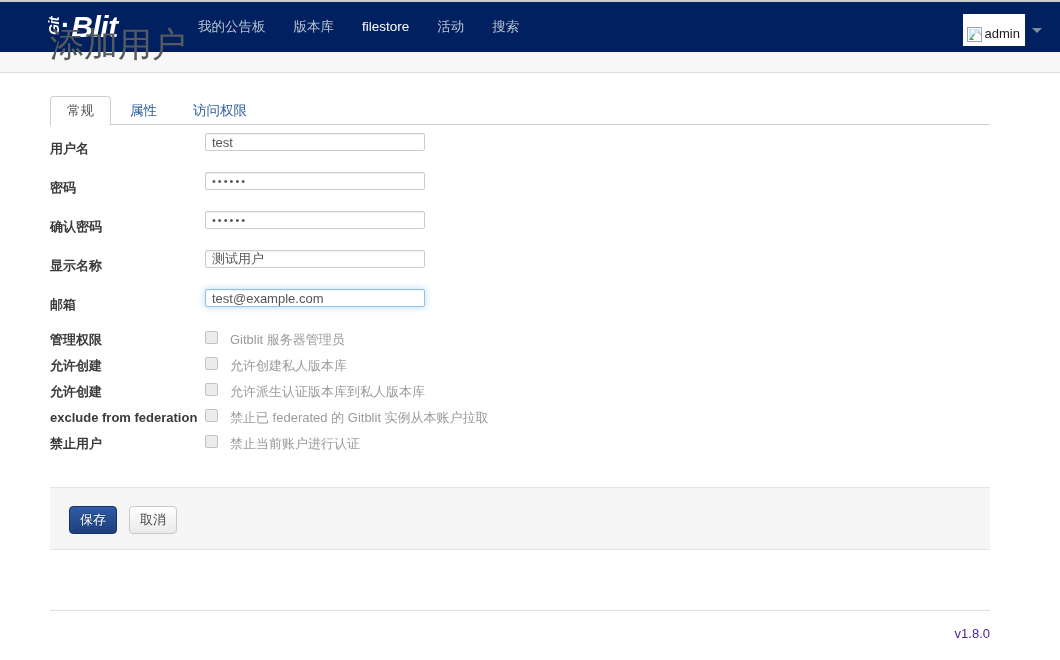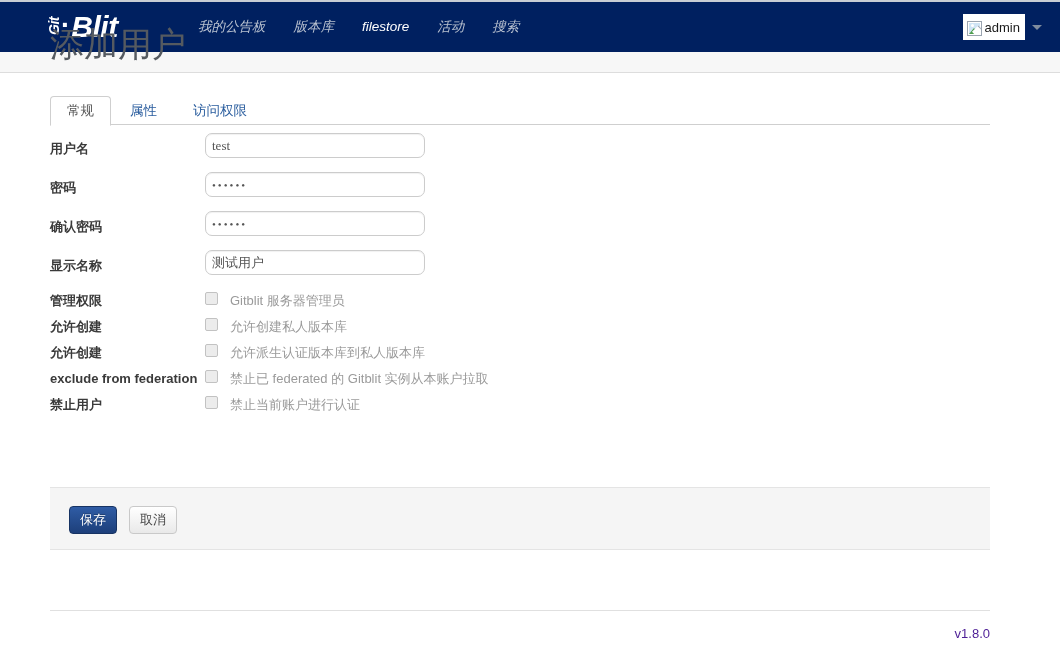--- a/index.html
+++ b/index.html
@@ -79,21 +79,21 @@
 
   .nav-links {
     position: absolute;
     left: 184px;
     top: 16px;
     display: flex;
     gap: 0px;
     list-style: none;
     margin: 0; padding: 0;
   }
-  .nav-links li { margin: 0; padding: 0; font-style: italic; }
+  .nav-links li { margin: 0; padding: 0; }
   .nav-links a {
     display: block;
     padding: 0 14px;
     font-size: 13.5px;
     line-height: 18px;
     color: #b9c2d0;
     text-decoration: none;
     white-space: nowrap;
   }
   .nav-links a.active { color: #ffffff; }
@@ -106,21 +106,21 @@
     display: flex;
     align-items: center;
     gap: 7px;
   }
   .user-chip {
     display: flex;
     align-items: center;
     gap: 3px;
     border: 1px solid #ffffff;
     background: #ffffff;
-    padding: 4px 4px 2px 3px;
+    padding: 10px 4px 2px 3px;
     height: 18px;
   }
   .broken-img {
     width: 15px;
     height: 15px;
     position: relative;
     flex: 0 0 auto;
     background: #ffffff;
     border: 1px solid #9aa4b0;
     box-sizing: border-box;
@@ -255,26 +255,26 @@
     color: #3a3a3a;
     line-height: 16px;
     white-space: nowrap;
   }
   .form-row.cb .f-label { top: 4px; }
   .f-input {
     position: absolute;
     left: 205px;
     top: 0;
     width: 220px;
-    height: 25px;
+    height: 18px;
     box-sizing: border-box;
     border: 1px solid #cccccc;
-    border-radius: 7px;
+    border-radius: 2px;
     padding: 0 6px;
-    font-family: Liberation Serif, serif;
+    font-family: Liberation Sans, sans-serif;
     font-size: 13px;
     color: #555555;
     background: #ffffff;
     outline: none;
     box-shadow: inset 0 1px 1px rgba(0,0,0,0.06);
   }
   .f-input.focused {
     border-color: #8fc2e8;
     box-shadow: inset 0 1px 1px rgba(0,0,0,0.05), 0 0 7px rgba(130,190,235,0.6);
   }
@@ -438,20 +438,24 @@
     <div class="form-row">
       <label class="f-label">确认密码</label>
       <input class="f-input pw-dots" type="text" value="••••••" style="">
     </div>
 
     <div class="form-row">
       <label class="f-label">显示名称</label>
       <input class="f-input" type="text" value="测试用户" style="">
     </div>
 
+    <div class="form-row">
+      <label class="f-label">邮箱</label>
+      <input class="f-input focused" type="text" autofocus="" value="test@example.com" style="">
+    </div>
 
     <div class="form-row cb">
       <label class="f-label">管理权限</label>
       <span class="f-box"></span>
       <span class="f-help">Gitblit 服务器管理员</span>
     </div>
 
     <div class="form-row cb">
       <label class="f-label">允许创建</label>
       <span class="f-box"></span>

